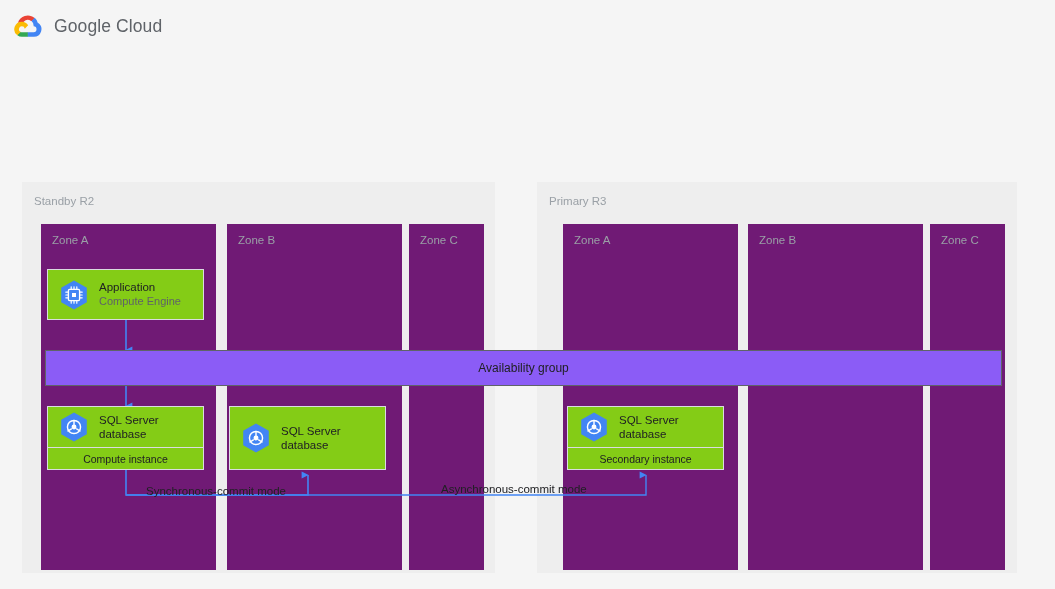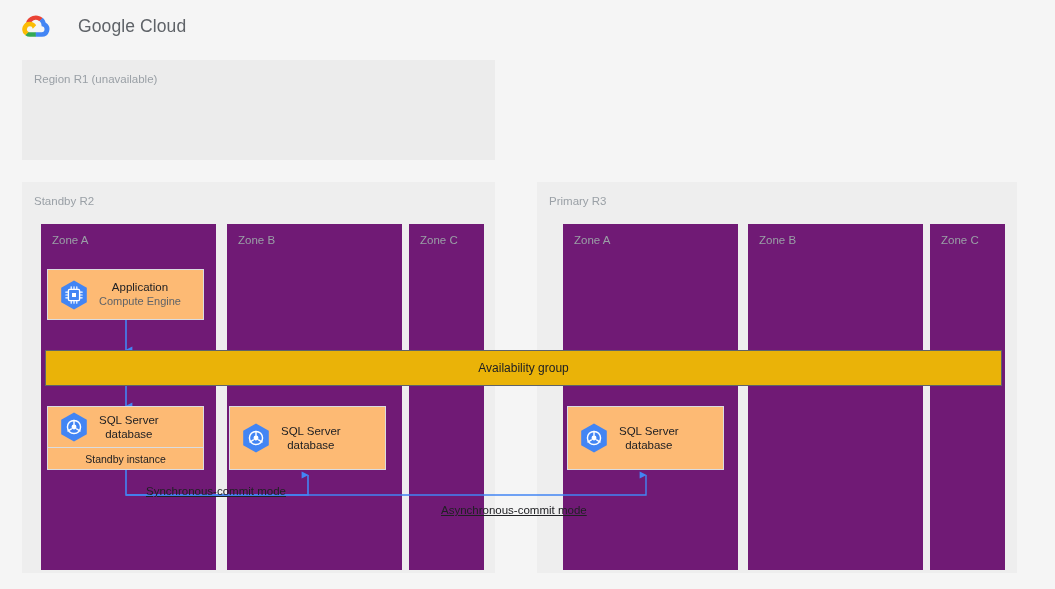--- a/index.html
+++ b/index.html
@@ -14,24 +14,24 @@
   #canvas {
     position: relative;
     width: 1055px;
     height: 589px;
     background: #f5f5f5;
   }
 
   
   .brand {
     position: absolute;
-    left: 22px; top: 12px;
-    display: flex;
-    align-items: center;
-    gap: 28px;
+    left: 14px; top: 12px;
+    display: flex;
+    align-items: center;
+    gap: 12px;
   }
   .brand-logo { width: 28px; height: 28px; display: block; }
   .brand-text {
     font-size: 17.5px;
     color: #5f6368;
     letter-spacing: .1px;
     white-space: nowrap;
   }
 
   
@@ -57,26 +57,25 @@
     position: absolute;
     left: 11px; top: 10px;
     font-size: 11.5px;
     color: #9aa0a6;
     white-space: nowrap;
   }
 
   
   .node {
     position: absolute;
-    background: #fdba74;
+    background: #84cc16;
     border: 1px solid #dadce0;
     display: flex;
     flex-direction: column;
     z-index: 5;
-    text-align: center;
   }
   .node-main {
     display: flex;
     align-items: center;
     flex: 1;
     padding: 0 10px;
     gap: 9px;
   }
   .node-icon { width: 32px; height: 32px; flex: 0 0 32px; display: block; }
   .node-text { display: flex; flex-direction: column; line-height: 1.25; }
@@ -89,21 +88,21 @@
     align-items: center;
     justify-content: center;
     font-size: 10.5px;
     color: #202124;
     white-space: nowrap;
   }
 
   
   .ag-bar {
     position: absolute;
-    background: #eab308;
+    background: #8b5cf6;
     border: 1px solid #5f6368;
     display: flex;
     align-items: center;
     justify-content: center;
     font-size: 12px;
     color: #202124;
     z-index: 6;
     white-space: nowrap;
   }
 
@@ -117,41 +116,37 @@
   }
 
   
   .edge-label {
     position: absolute;
     font-size: 11.5px;
     color: #202124;
     background: transparent;
     white-space: nowrap;
     z-index: 7;
-    text-decoration: underline;
   }
 </style>
 </head>
 <body>
 
 <div id="canvas">
 
   <div class="brand">
     <svg class="brand-logo" viewBox="0 0 48 48">
       <path d="M29.3 15.6h1.4l4-4 .2-1.7A18 18 0 0 0 6.6 18.7a2 2 0 0 1 1.4-.1l8-1.3s.4-.7.6-.6a10 10 0 0 1 12.7-1.1z" fill="#EA4335"></path>
       <path d="M40.9 18.7a18 18 0 0 0-5.4-8.8l-5.6 5.7a10 10 0 0 1 3.7 8v1a5 5 0 0 1 0 10h-10l-1 1v6l1 1h10a13 13 0 0 0 7.3-24z" fill="#4285F4"></path>
       <path d="M13.6 42.6h10v-8h-10a5 5 0 0 1-2-.5l-1.5.5-4 4-.4 1.4a13 13 0 0 0 7.9 2.6z" fill="#34A853"></path>
       <path d="M13.6 16.6a13 13 0 0 0-7.9 23.4l5.8-5.8a5 5 0 0 1 2.1-9.6 5 5 0 0 1 4.9 4l5.8-5.8a13 13 0 0 0-10.7-6.2z" fill="#FBBC04"></path>
     </svg>
     <span class="brand-text">Google Cloud</span>
   </div>
 
-  <div class="region region-unavailable" style="left:22px; top:60px; width:473px; height:100px;">
-    <span class="region-label">Region R1 (unavailable)</span>
-  </div>
 
   <div class="region" style="left:22px; top:182px; width:473px; height:391px;">
     <span class="region-label">Standby R2</span>
   </div>
 
   <div class="zone" style="left:41px; top:224px; width:175px; height:346px;">
     <span class="zone-label">Zone A</span>
   </div>
   <div class="zone" style="left:227px; top:224px; width:175px; height:346px;">
     <span class="zone-label">Zone B</span>
@@ -233,21 +228,21 @@
         <circle cx="20" cy="20" r="3.1" fill="#ffffff"></circle>
         <path d="M20 11.8 L20 16.9" stroke="#ffffff" stroke-width="1.8" stroke-linecap="round"></path>
         <path d="M23.2 22.4 L27.6 25.0" stroke="#ffffff" stroke-width="1.8" stroke-linecap="round"></path>
         <path d="M16.8 22.4 L12.4 25.0" stroke="#ffffff" stroke-width="1.8" stroke-linecap="round"></path>
       </svg>
       <div class="node-text">
         <span class="node-title">SQL Server</span>
         <span class="node-title">database</span>
       </div>
     </div>
-    <div class="node-footer">Standby instance</div>
+    <div class="node-footer">Compute instance</div>
   </div>
 
   <div class="node" style="left:229px; top:406px; width:157px; height:64px;">
     <div class="node-main">
       <svg class="node-icon" viewBox="0 0 40 40">
         <polygon points="20,2 36,11 36,29 20,38 4,29 4,11" fill="#4285F4"></polygon>
         <circle cx="20" cy="20" r="8.2" fill="none" stroke="#ffffff" stroke-width="1.8"></circle>
         <circle cx="20" cy="20" r="3.1" fill="#ffffff"></circle>
         <path d="M20 11.8 L20 16.9" stroke="#ffffff" stroke-width="1.8" stroke-linecap="round"></path>
         <path d="M23.2 22.4 L27.6 25.0" stroke="#ffffff" stroke-width="1.8" stroke-linecap="round"></path>
@@ -268,19 +263,20 @@
         <circle cx="20" cy="20" r="3.1" fill="#ffffff"></circle>
         <path d="M20 11.8 L20 16.9" stroke="#ffffff" stroke-width="1.8" stroke-linecap="round"></path>
         <path d="M23.2 22.4 L27.6 25.0" stroke="#ffffff" stroke-width="1.8" stroke-linecap="round"></path>
         <path d="M16.8 22.4 L12.4 25.0" stroke="#ffffff" stroke-width="1.8" stroke-linecap="round"></path>
       </svg>
       <div class="node-text">
         <span class="node-title">SQL Server</span>
         <span class="node-title">database</span>
       </div>
     </div>
+    <div class="node-footer">Secondary instance</div>
   </div>
 
   <div class="edge-label" style="left:146px; top:485px;">Synchronous-commit mode</div>
 
-  <div class="edge-label" style="left:441px; top:504px;text-align:right;">Asynchronous-commit mode</div>
+  <div class="edge-label" style="left:441px; top:483px;text-align:right;">Asynchronous-commit mode</div>
 
 </div>
 
 </body></html>

